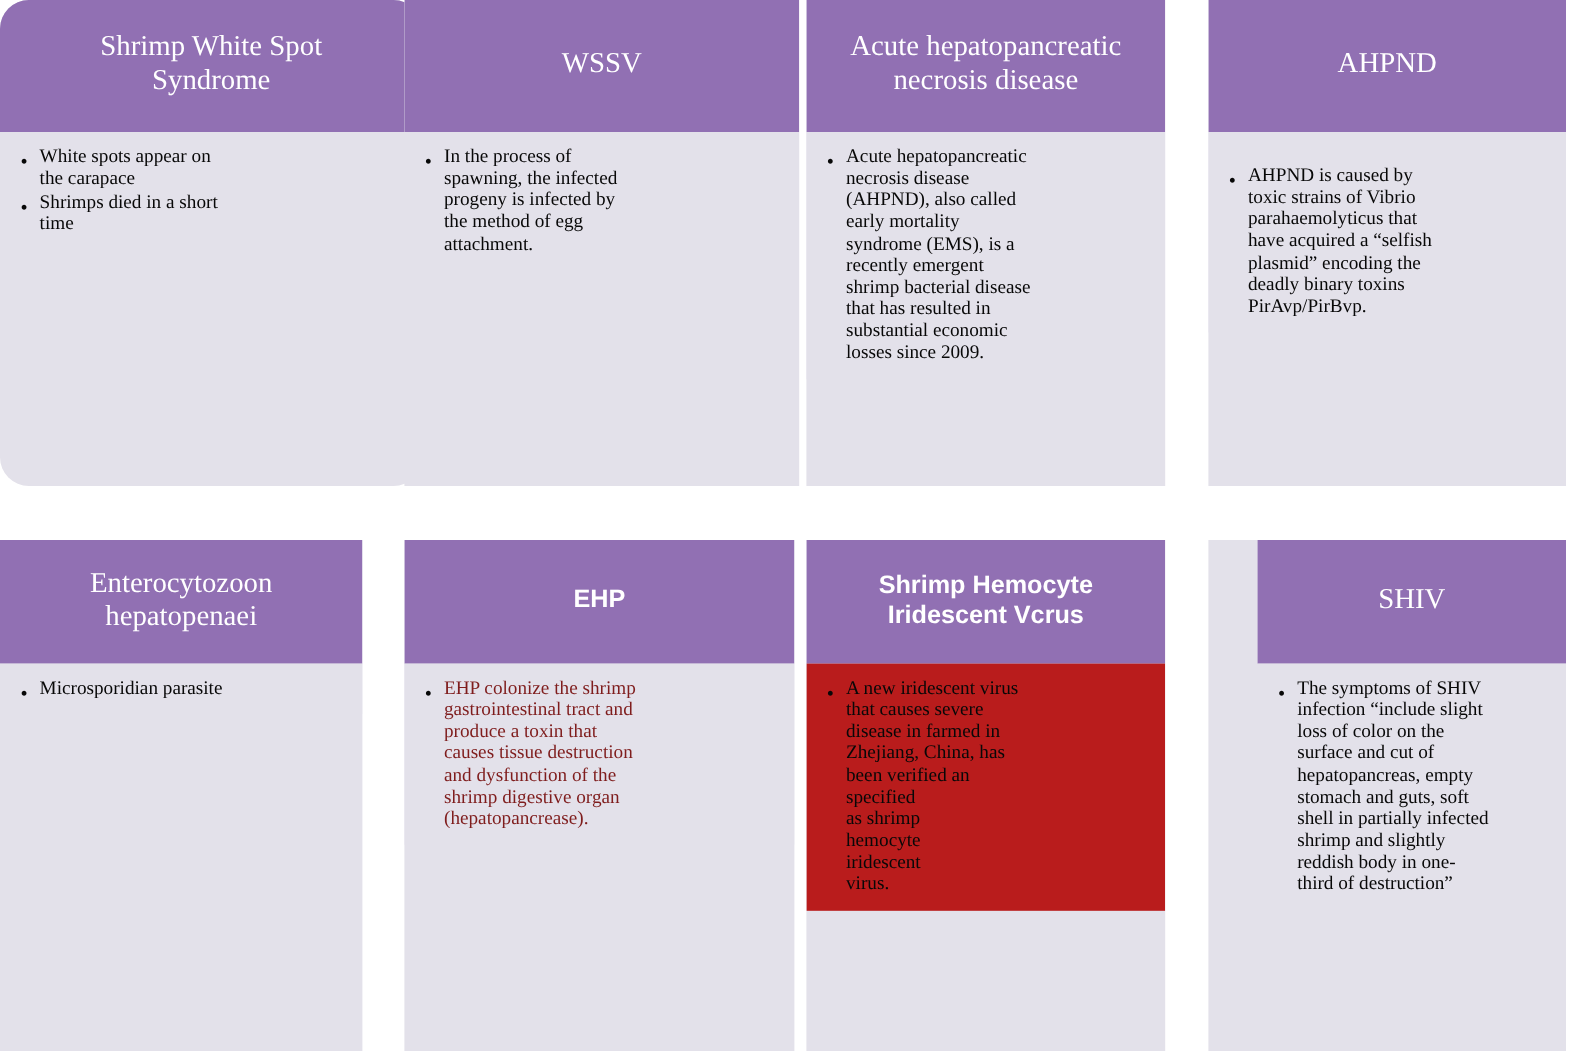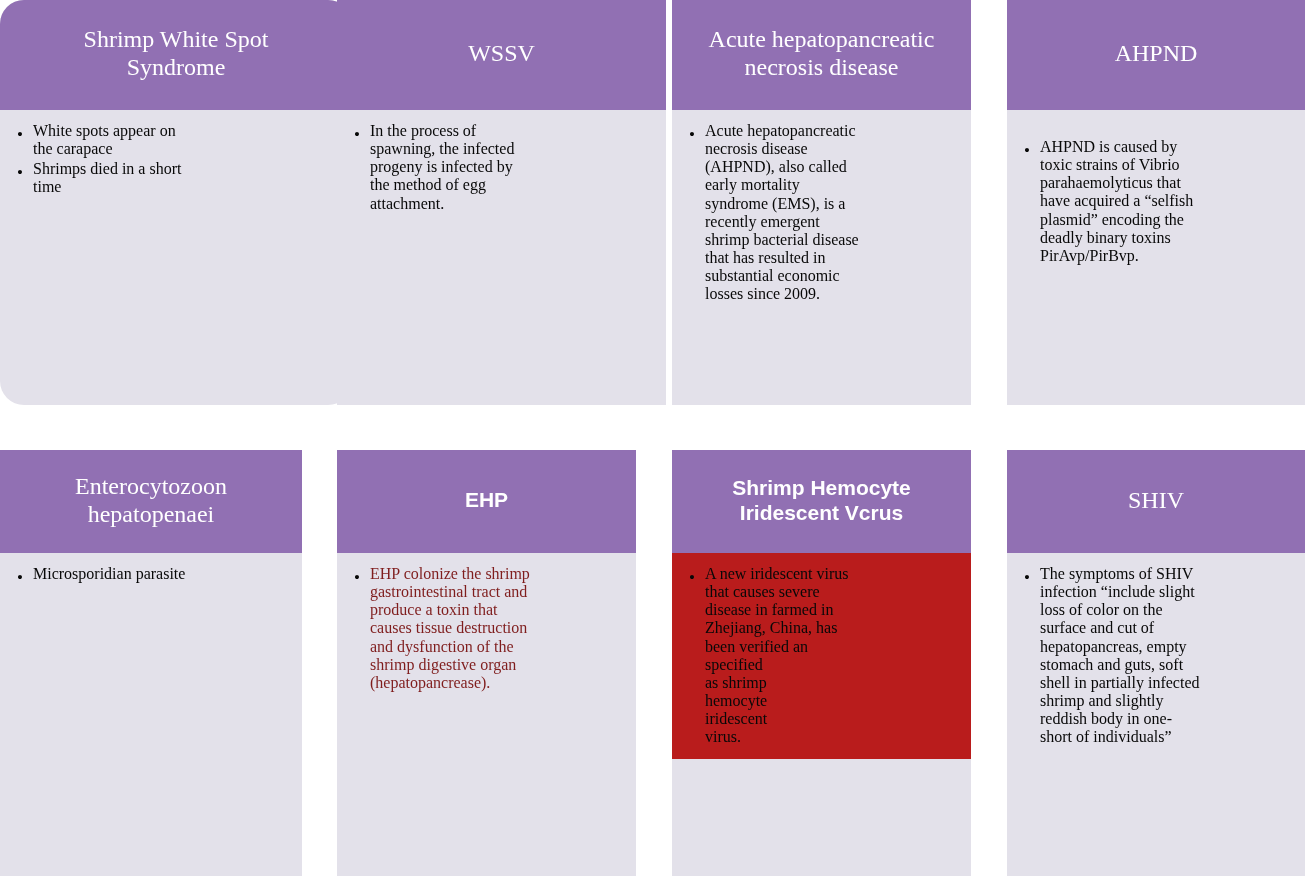--- a/index.html
+++ b/index.html
@@ -92,21 +92,21 @@
     line-height: 1.55;
     color: #080808;
   }
 
   
   #card-wssv-full   { left: 0px;    top: 0px;   width: 352px; border-radius: 24px; }
   #card-wssv        { left: 337px;  top: 0px;   width: 329px; }
   #card-ahpnd-full  { left: 672px;  top: 0px;   width: 299px; }
   #card-ahpnd       { left: 1007px; top: 0px;   width: 298px; }
   #card-ehp-full    { left: 0px;    top: 450px; width: 302px; }
-  #card-ehp         { left: 337px;  top: 450px; width: 299px; }
+  #card-ehp         { left: 337px;  top: 450px; width: 325px; }
   #card-shiv-full   { left: 672px;  top: 450px; width: 299px; }
   #card-shiv        { left: 1007px; top: 450px; width: 298px; }
 
   .row-top    { height: 405px; }
   .row-bottom { height: 426px; }
 
   .row-top .card-header    { height: 110px; }
   .row-bottom .card-header { height: 103px; }
 </style>
 </head>
@@ -225,33 +225,33 @@
 been verified an
 specified
 as shrimp
 hemocyte
 iridescent
 virus.</li>
       </ul>
     </div>
   </div>
 
-  <div class="card row-bottom" id="card-shiv" style="background: rgb(227, 225, 234);">
+  <div class="card row-bottom" id="card-shiv" style="background: rgb(227, 225, 234); padding-left: 41px;">
     <div class="card-header" style="background: rgb(145, 112, 179); color: rgb(255, 255, 255);">
       <span class="title title-serif">SHIV</span>
     </div>
     <div class="card-body" style="background: rgb(227, 225, 234);">
       <ul class="bullets">
         <li style="color: rgb(8, 8, 8);">The symptoms of SHIV
 infection “include slight
 loss of color on the
 surface and cut of
 hepatopancreas, empty
 stomach and guts, soft
 shell in partially infected
 shrimp and slightly
 reddish body in one-
-short of individuals”</li>
+third of destruction”</li>
       </ul>
     </div>
   </div>
 
 </div>
 
 </body></html>

